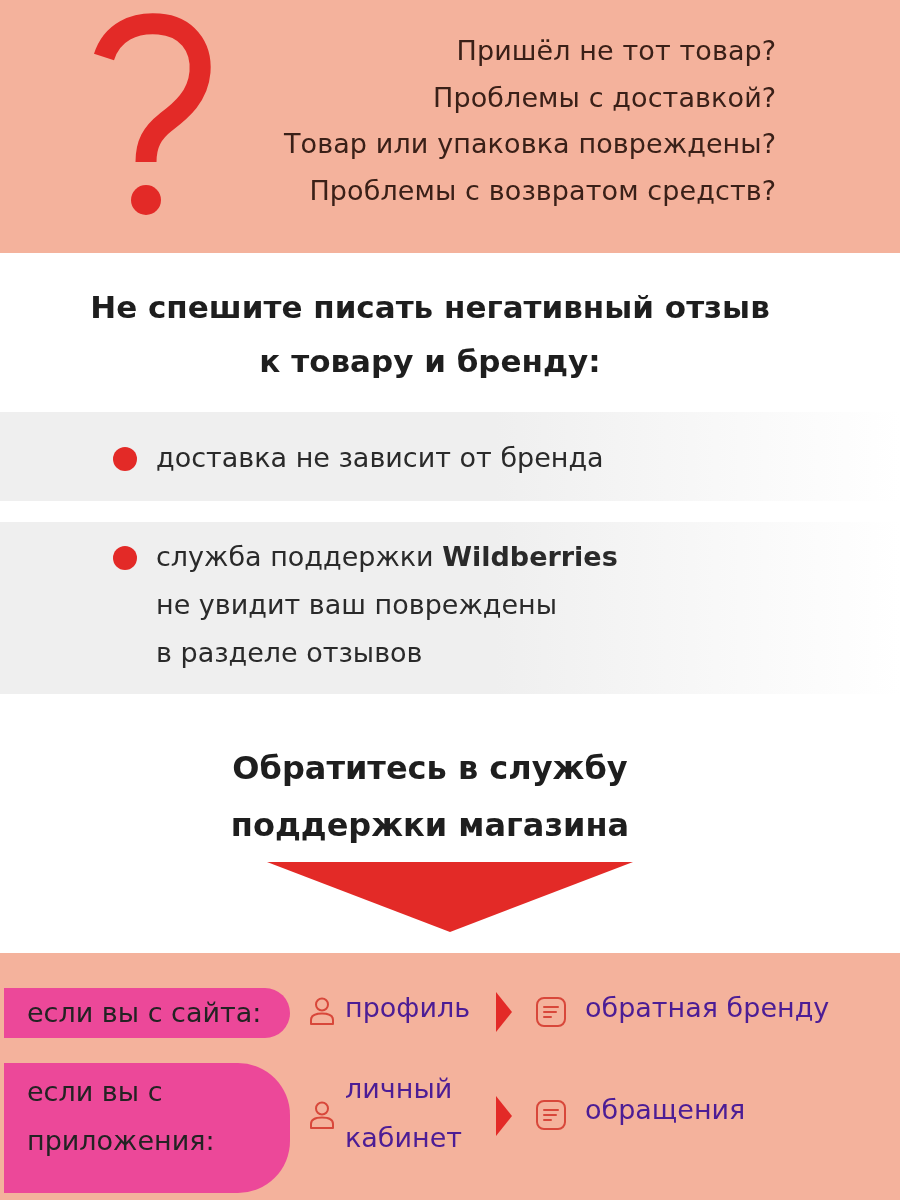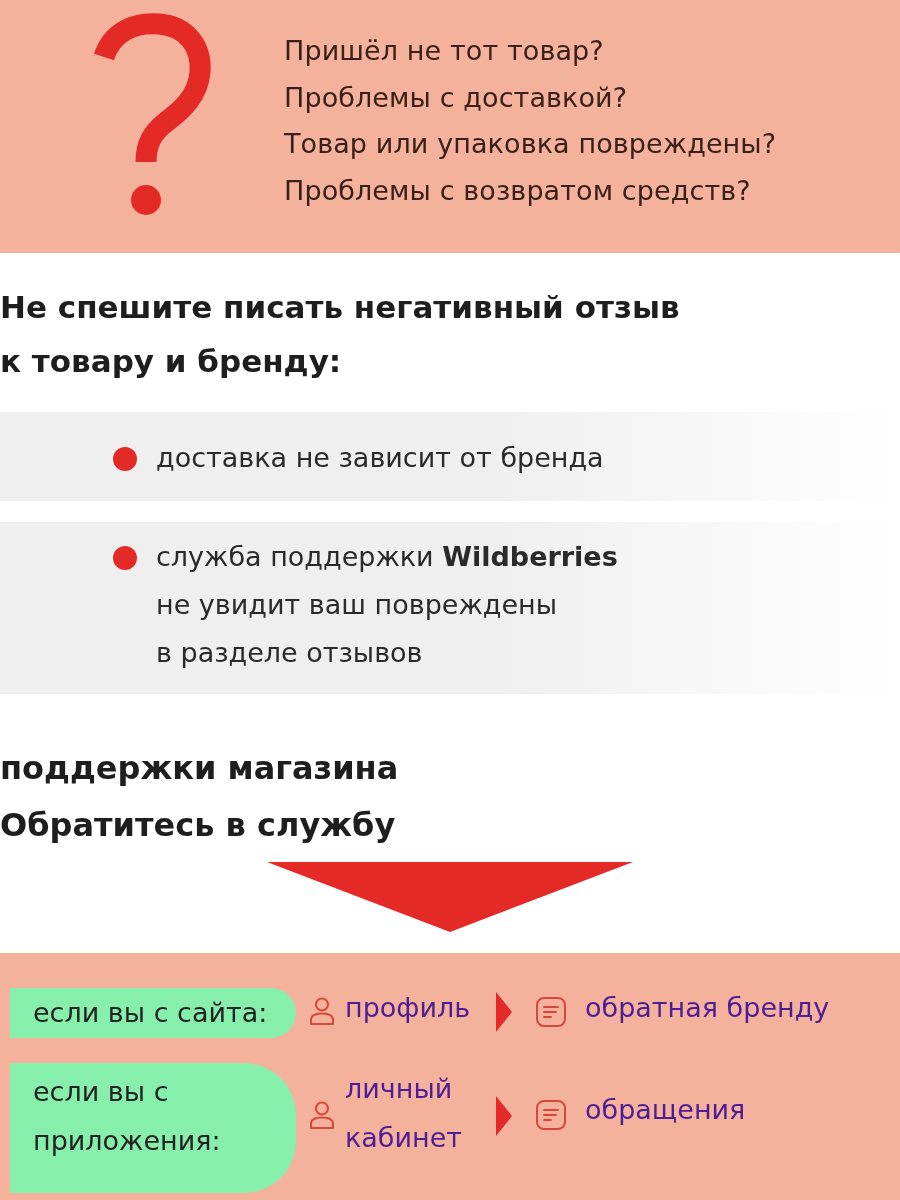--- a/index.html
+++ b/index.html
@@ -1,24 +1,24 @@
 <!DOCTYPE html>
 <html><head>
 <meta charset="utf-8">
 <style>
   * { margin: 0; padding: 0; box-sizing: border-box; }
   html, body { width: 900px; height: 1200px; background: #ffffff; overflow: hidden; }
   body { position: relative; font-family: "DejaVu Sans", sans-serif; color: #2a1d1a; }
 
   .top-band { position: absolute; left: 0; top: 0; width: 900px; height: 253px; background: #f4b29c; }
   .qmark { position: absolute; left: 74px; top: -6px; width: 160px; height: 240px; }
-  .q-lines { position: absolute; left: 284px; top: 28px; }
+  .q-lines { position: absolute; left: 284px; top: 28px; text-align: right; }
   .q-line { font-size: 27px; line-height: 46.5px; color: #3a2018; white-space: nowrap; letter-spacing: 0.1px; }
 
-  .heading { position: absolute; left: 0; width: 860px; font-weight: bold; color: #1e1e1e; }
+  .heading { position: absolute; left: 0; width: 860px; text-align: center; font-weight: bold; color: #1e1e1e; }
   .heading-1 { top: 280px; font-size: 31px; line-height: 54px; }
   .heading-1 span { display: block; }
 
   .gray-band { position: absolute; left: 0; width: 900px;
     background: linear-gradient(to right, #efefef 0%, #efefef 55%, #fafafa 85%, #ffffff 100%); }
   .band-1 { top: 412px; height: 89px; }
   .band-2 { top: 522px; height: 172px; }
 
   .bullet-row { position: absolute; left: 113px; display: flex; align-items: flex-start; }
   .dot { width: 24px; height: 24px; border-radius: 50%; background: #e32a27; margin-right: 19px; flex: none; }
@@ -27,21 +27,21 @@
   .row-1 { top: 434px; text-align: right; }
   .row-1 .dot { margin-top: 13px; }
   .row-2 { top: 533px; }
   .row-2 .dot { margin-top: 13px; }
 
   .cta { top: 740px; font-size: 32px; line-height: 57px; }
   .cta span { display: block; }
   .arrow { position: absolute; left: 267px; top: 862px; width: 366px; height: 70px; }
 
   .bottom-band { position: absolute; left: 0; top: 953px; width: 900px; height: 247px; background: #f4b29c; }
-  .pill { position: absolute; left: 10px; background: #86efac; border-radius: 0 50px 50px 0; }
+  .pill { position: absolute; left: 4px; background: #ec4899; border-radius: 0 50px 50px 0; }
   .pill-1 { top: 988px; width: 286px; height: 50px; border-radius: 0 25px 25px 0; }
   .pill-2 { top: 1063px; width: 286px; height: 130px; border-radius: 0 52px 52px 0; }
   .pill-text { position: absolute; left: 23px; font-size: 27px; color: #232323; white-space: nowrap; }
   .pill-1 .pill-text { top: 8px; line-height: 34px; }
   .pill-2 .pill-text { top: 4px; line-height: 49px; }
 
   .step { position: absolute; display: flex; align-items: center; }
   .step-text { font-size: 27px; color: #4c1d95; white-space: nowrap; }
   .icon-user { width: 30px; height: 30px; flex: none; }
   .icon-doc { width: 32px; height: 32px; flex: none; }
@@ -92,22 +92,22 @@
 <div class="bullet-row row-2">
   <span class="dot"></span>
   <div class="bullet-text">
     <div><span>служба поддержки </span><b>Wildberries</b></div>
     <div>не увидит ваш повреждены</div>
     <div>в разделе отзывов</div>
   </div>
 </div>
 
 <div class="heading cta">
+  <span>Обратитесь в службу</span>
   <span>поддержки магазина</span>
-  <span>Обратитесь в службу</span>
 </div>
 <svg class="arrow" viewBox="0 0 366 70" preserveAspectRatio="none">
   <polygon points="0,0 366,0 183,70" fill="#e32a27"></polygon>
 </svg>
 
 <div class="bottom-band"></div>
 
 <div class="pill pill-1">
   <div class="pill-text">если вы с сайта:</div>
 </div>

